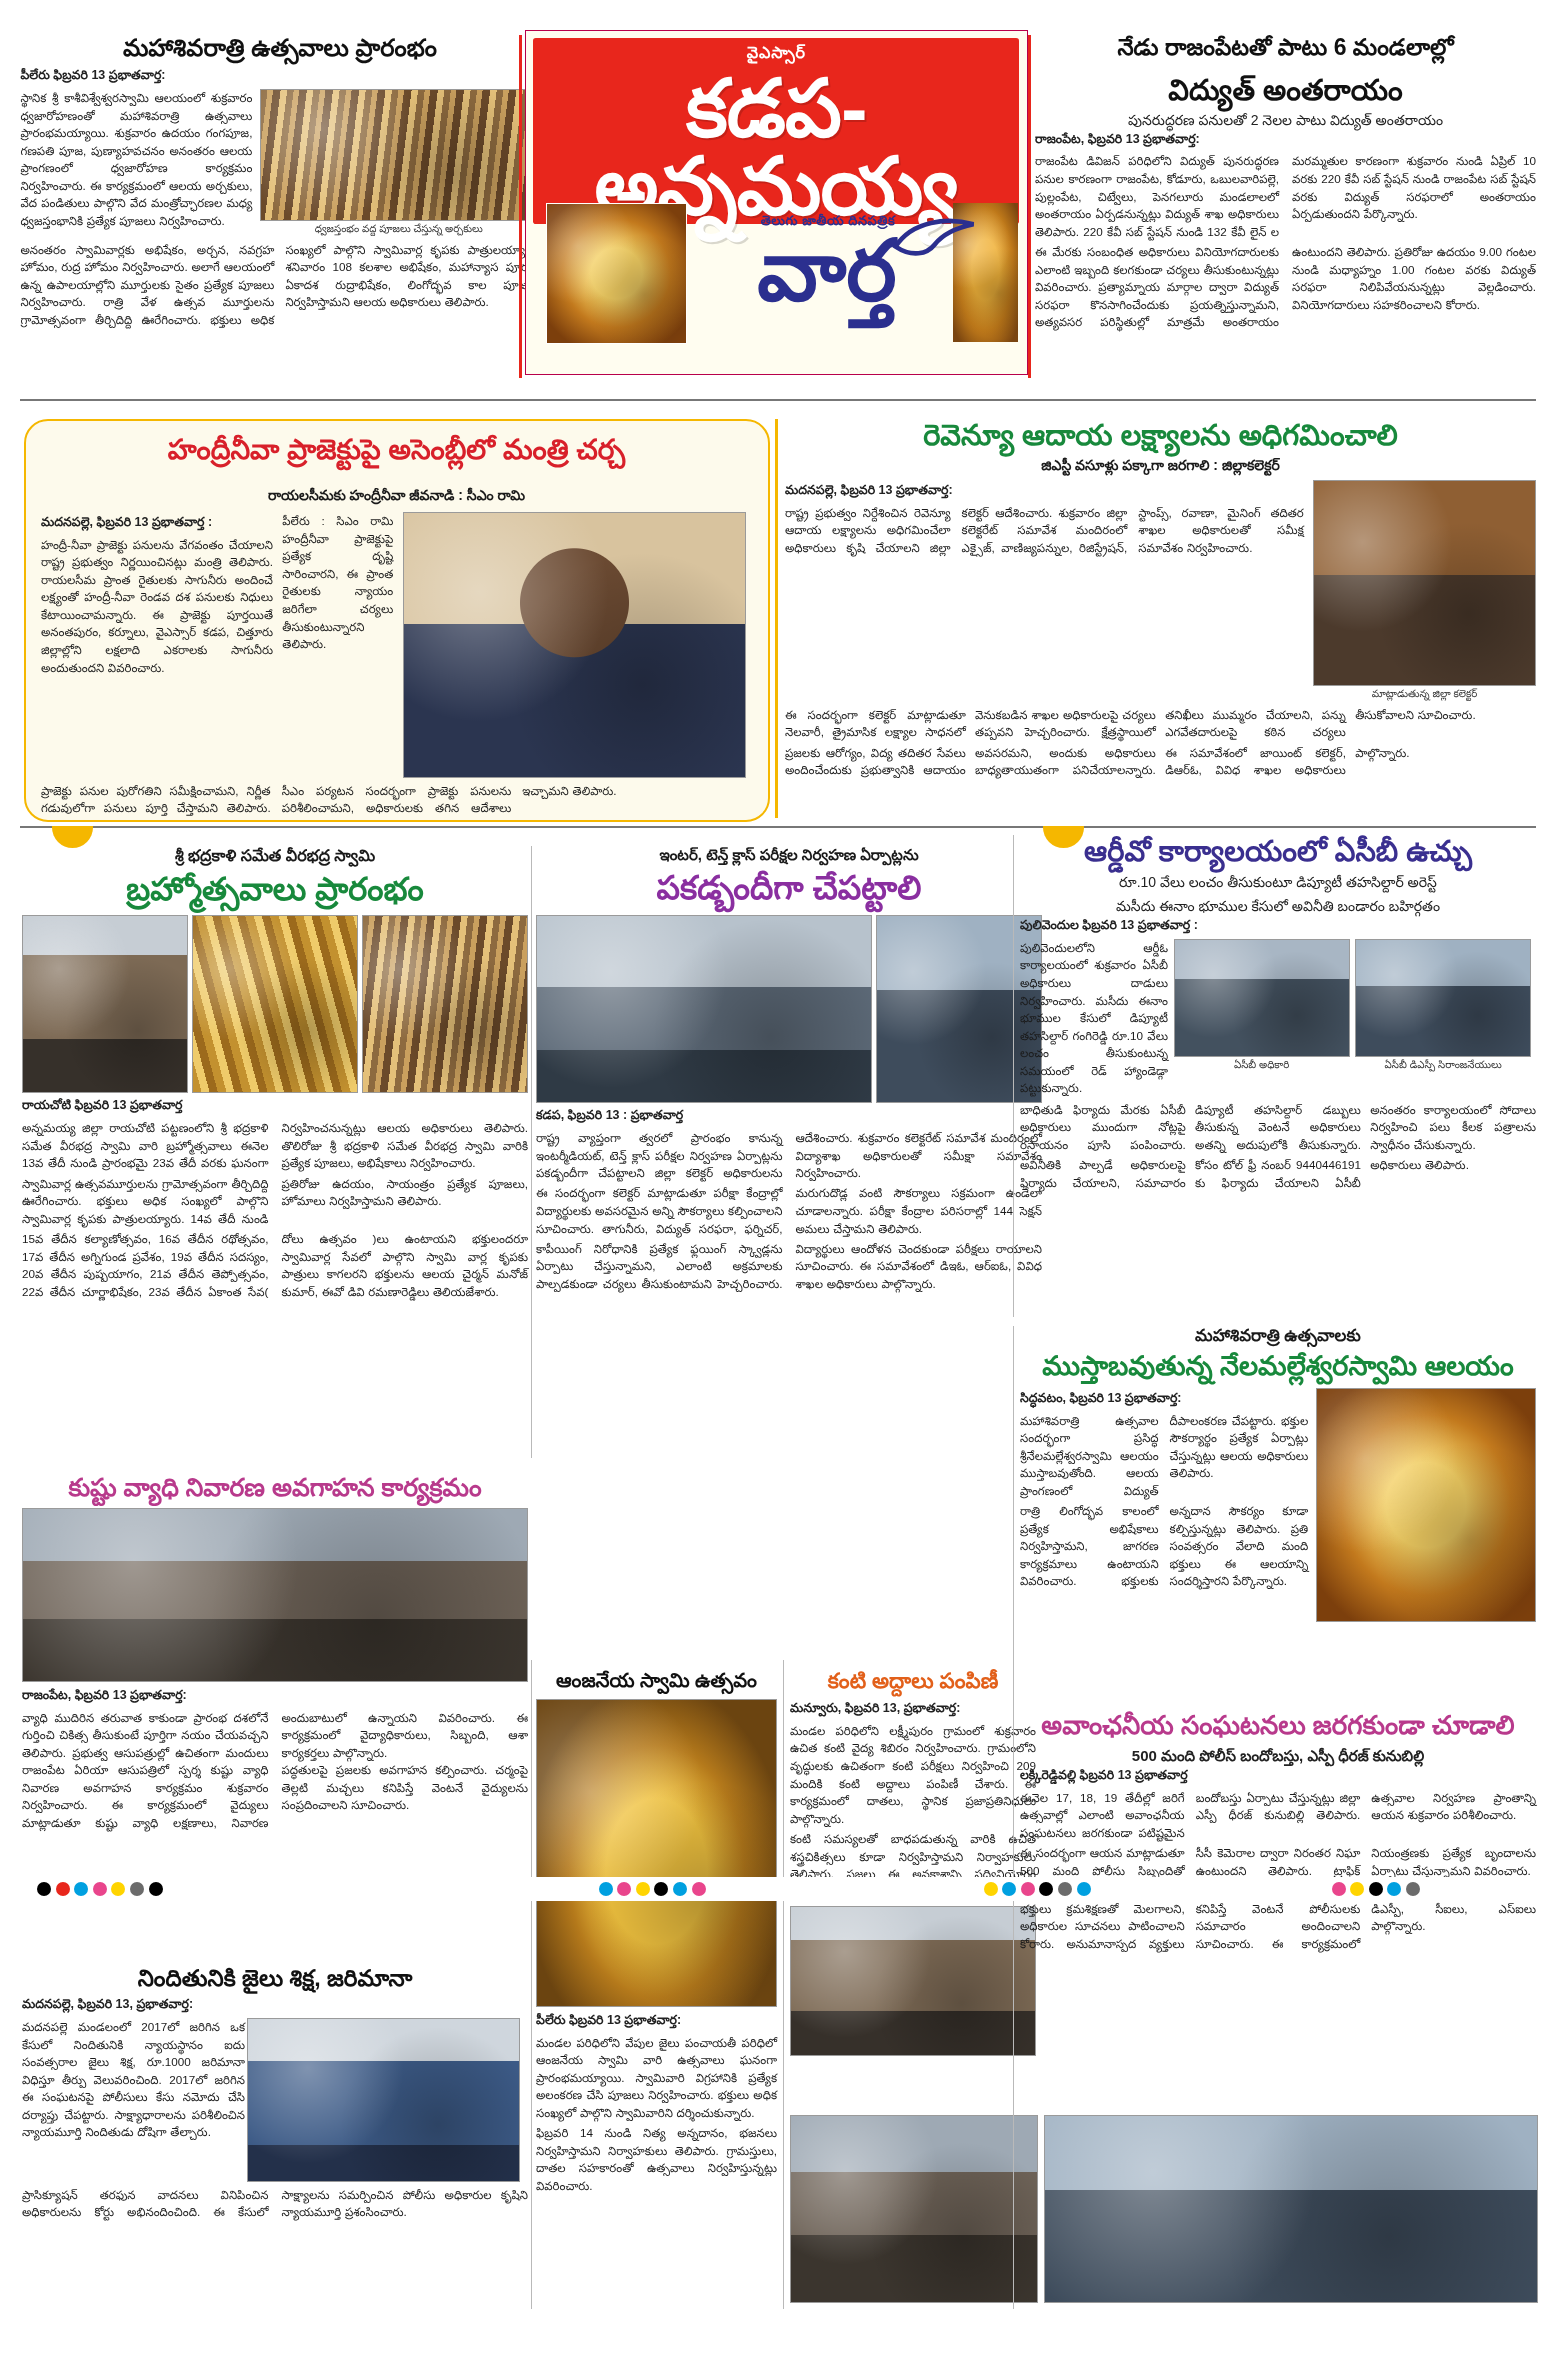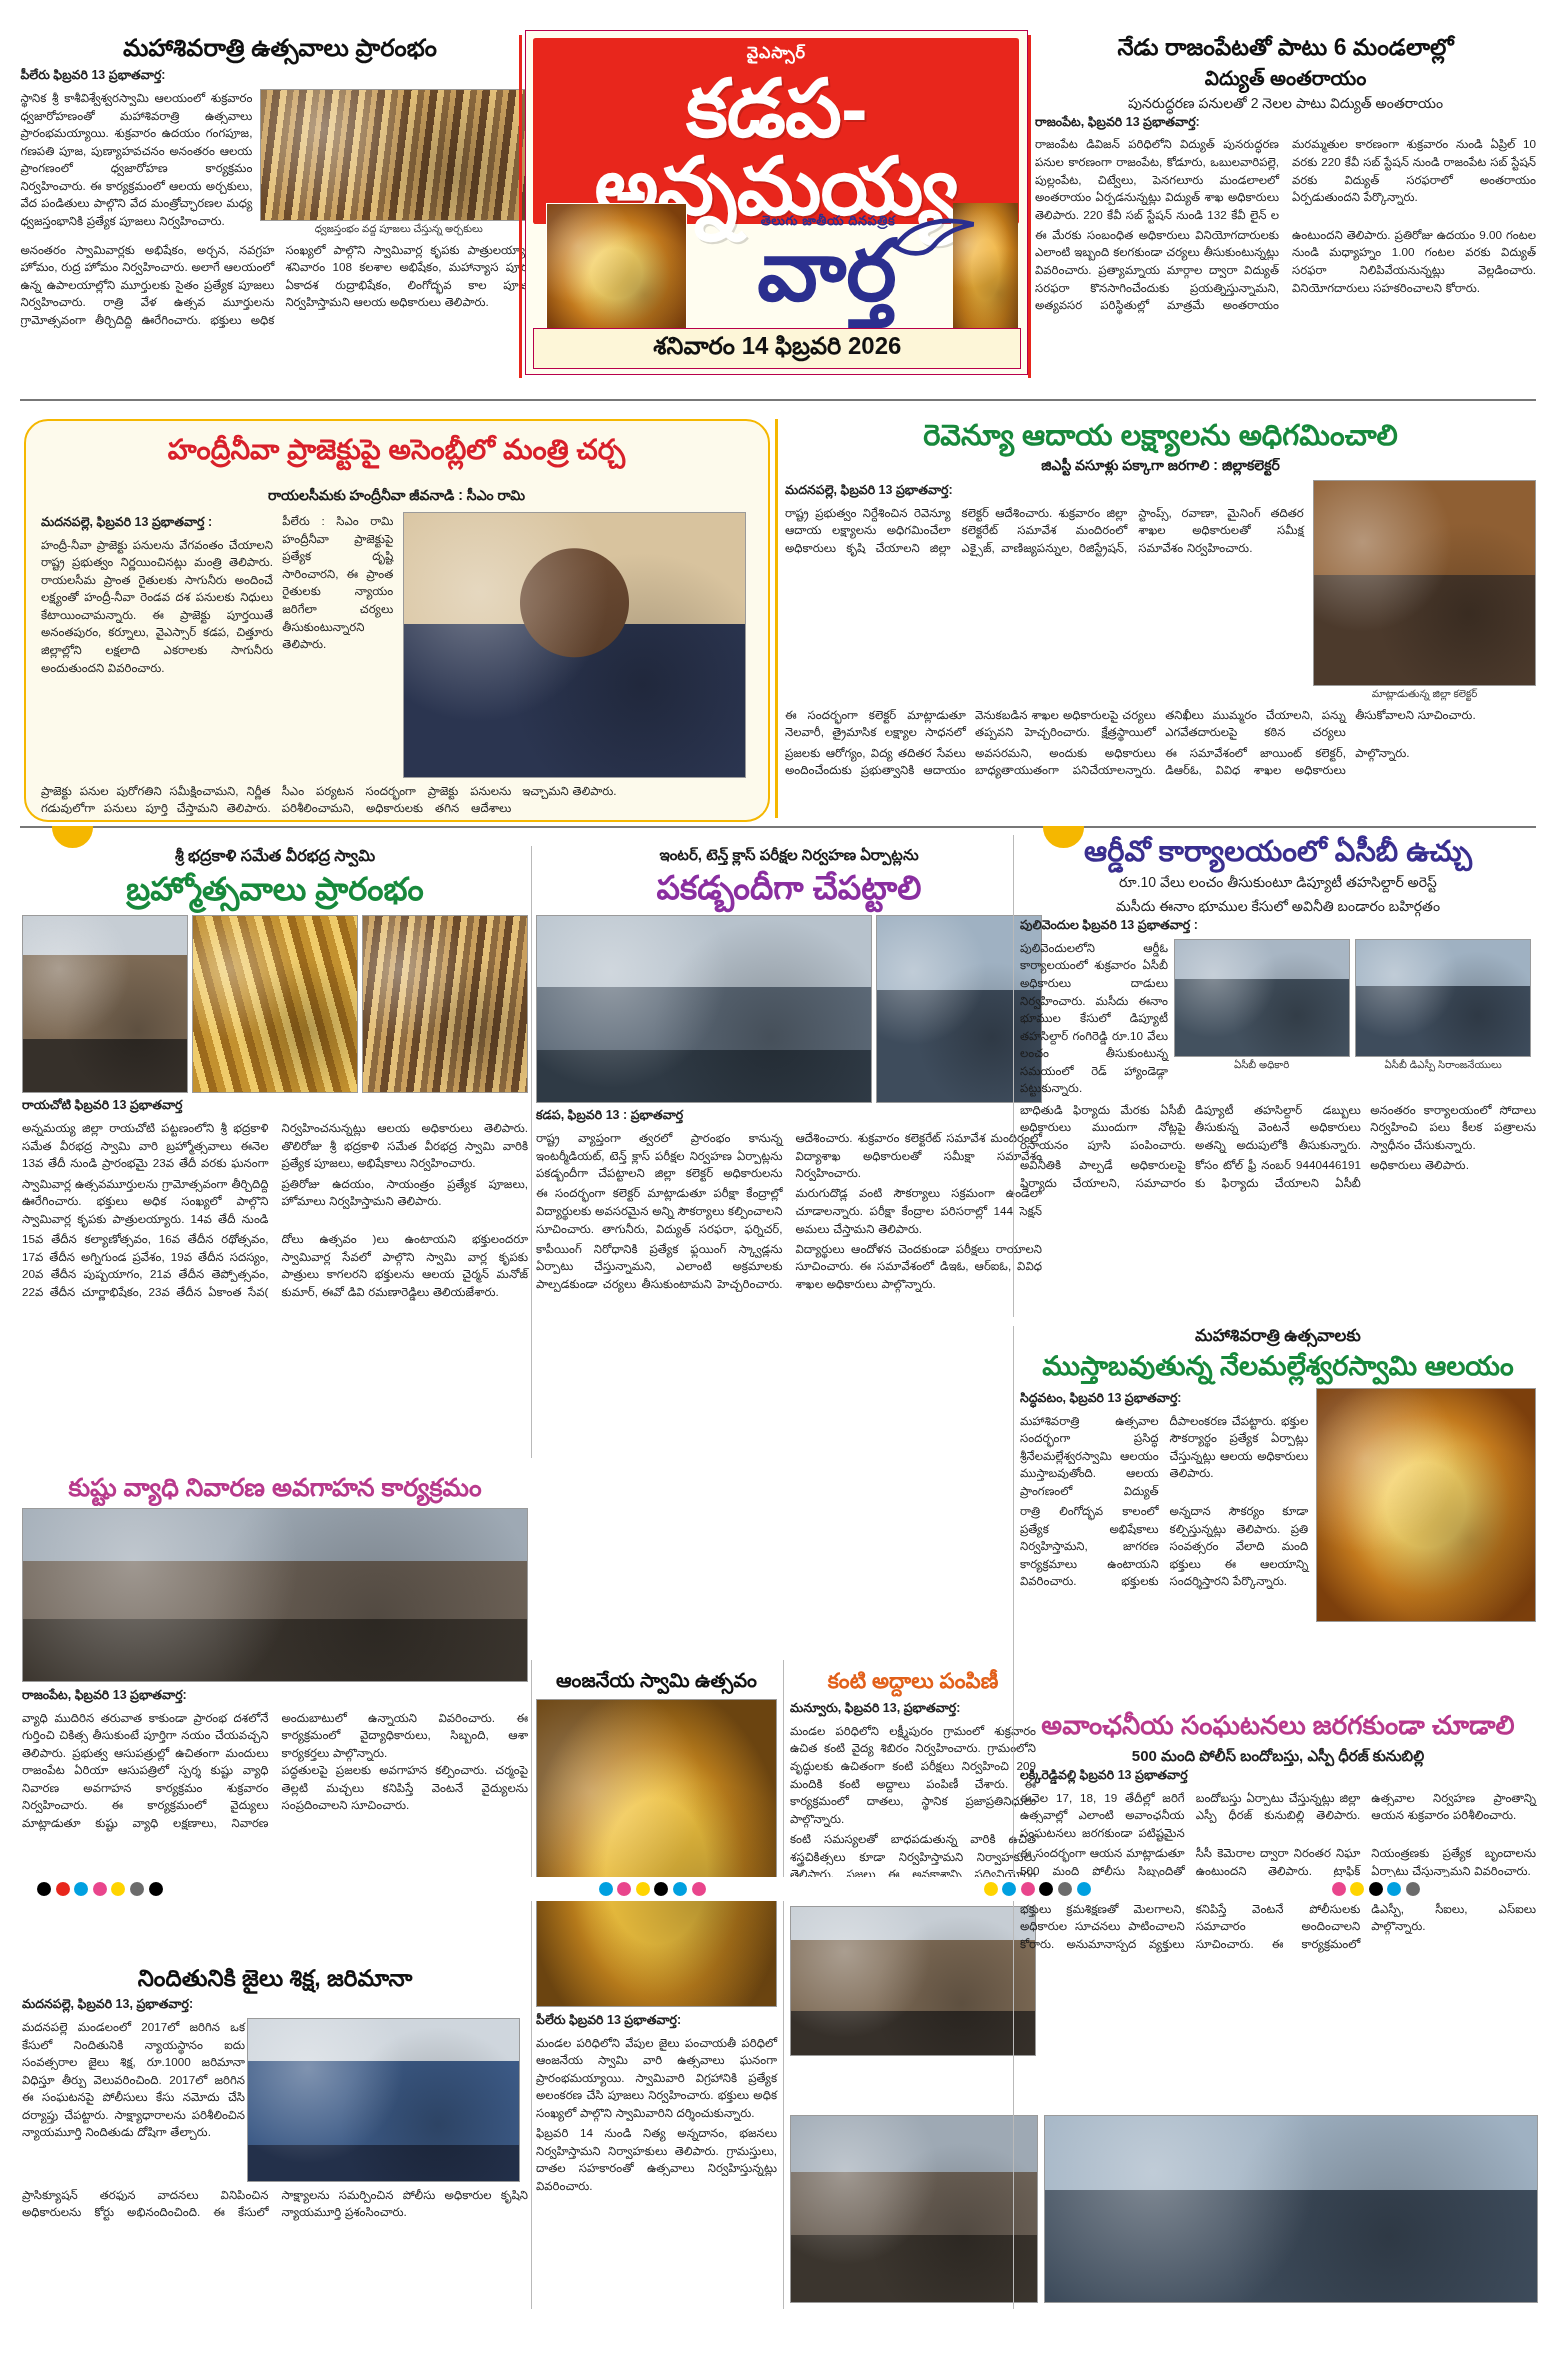--- a/index.html
+++ b/index.html
@@ -105,28 +105,25 @@
 
     <div style="position:absolute;left:172px;top:182px;width:260px;">
       <div style="font-size:13px;font-weight:bold;color:#2b2f8f;text-align:center;letter-spacing:0.5px;">తెలుగు జాతీయ దినపత్రిక</div>
     </div>
     <div class="varta" style="position:absolute;left:162px;top:197px;width:278px;text-align:center;font-size:85px;line-height:1;">వార్త</div>
 
     <svg style="position:absolute;left:364px;top:182px;width:89px;height:56px;" viewBox="0 0 96 60">
       <path d="M6 36 C24 8, 62 4, 90 12 C70 16, 56 24, 48 34 C40 44, 24 48, 6 36 Z" fill="none" stroke="#2b2f8f" stroke-width="5"></path>
     </svg>
 
-    <div style="position:absolute;left:7.4px;top:297px;width:486px;height:39px;background:#fdf6d8;border:1.9px solid #b8004a;display:flex;align-items:center;justify-content:center;">
-      <div style="font-size:24px;font-weight:bold;color:#111;">శనివారం  14  ఫిబ్రవరి  2026</div>
-    </div>
   </div>
 
   <div style="position:absolute;left:1035px;top:35px;width:501px;">
     <div class="hl" style="font-size:23px;">నేడు రాజంపేటతో పాటు 6 మండలాల్లో</div>
-    <div class="hl" style="font-size:20px;margin-top:6px;text-align:center;">విద్యుత్ అంతరాయం</div>
+    <div class="hl" style="font-size:29px;margin-top:13px;text-align:center;">విద్యుత్ అంతరాయం</div>
     <div class="sub" style="margin-top:4.6px;font-size:14px;">పునరుద్ధరణ పనులతో 2 నెలల పాటు విద్యుత్ అంతరాయం</div>
     <div class="dateline">రాజంపేట, ఫిబ్రవరి 13 ప్రభాతవార్త:</div>
     <div class="body" style="column-count:2;column-gap:13px;">రాజంపేట డివిజన్ పరిధిలోని విద్యుత్ పునరుద్ధరణ పనుల కారణంగా రాజంపేట, కోడూరు, ఒబులవారిపల్లె, పుల్లంపేట, చిట్వేలు, పెనగలూరు మండలాలలో అంతరాయం ఏర్పడనున్నట్లు విద్యుత్ శాఖ అధికారులు తెలిపారు. 220 కేవీ సబ్ స్టేషన్ నుండి 132 కేవీ లైన్ ల మరమ్మతుల కారణంగా శుక్రవారం నుండి ఏప్రిల్ 10 వరకు 220 కేవీ సబ్ స్టేషన్ నుండి రాజంపేట సబ్ స్టేషన్ వరకు విద్యుత్ సరఫరాలో అంతరాయం ఏర్పడుతుందని పేర్కొన్నారు.</div>
     <div class="body" style="column-count:2;column-gap:13px;margin-top:2.8px;">ఈ మేరకు సంబంధిత అధికారులు వినియోగదారులకు ఎలాంటి ఇబ్బంది కలగకుండా చర్యలు తీసుకుంటున్నట్లు వివరించారు. ప్రత్యామ్నాయ మార్గాల ద్వారా విద్యుత్ సరఫరా కొనసాగించేందుకు ప్రయత్నిస్తున్నామని, అత్యవసర పరిస్థితుల్లో మాత్రమే అంతరాయం ఉంటుందని తెలిపారు. ప్రతిరోజు ఉదయం 9.00 గంటల నుండి మధ్యాహ్నం 1.00 గంటల వరకు విద్యుత్ సరఫరా నిలిపివేయనున్నట్లు వెల్లడించారు. వినియోగదారులు సహకరించాలని కోరారు.</div>
   </div>
 
   <div class="colrule" style="left:1028px;top:35px;height:343px;background:#e8261c;width:2.8px;"></div>
   <div class="colrule" style="left:519px;top:35px;height:343px;background:#e8261c;width:2.8px;"></div>
   <div class="hrule" style="left:20.4px;top:399px;width:1516px;height:1.9px;background:#777;"></div>
 

